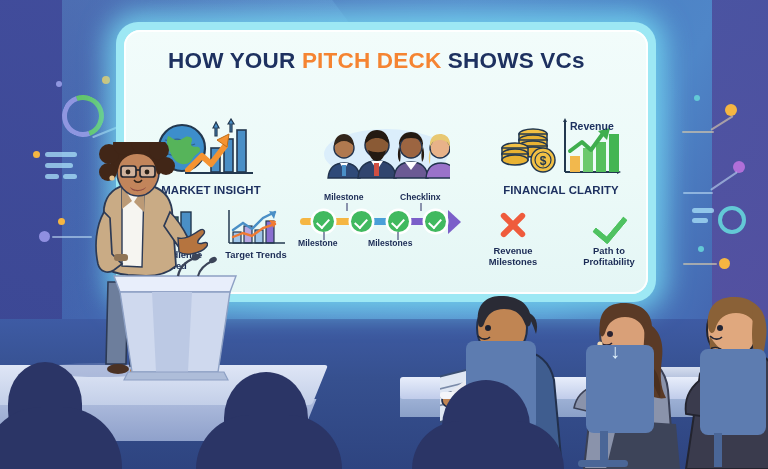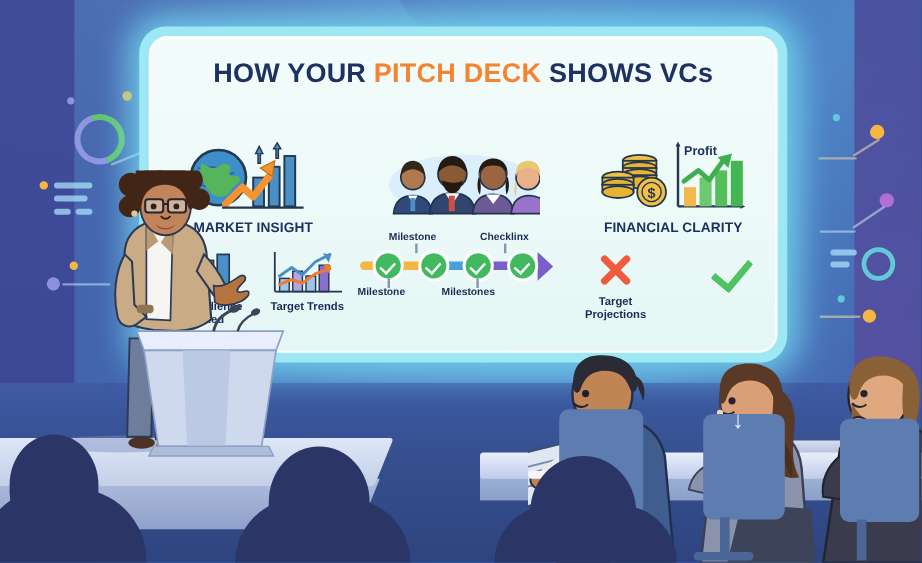--- a/index.html
+++ b/index.html
@@ -45,22 +45,22 @@
     background:linear-gradient(180deg,#9fb2d6,#8aa0c8);}
 
   
   .screen-glow{position:absolute;left:116px;top:22px;width:540px;height:280px;border-radius:22px;
     background:#9de8f4;box-shadow:0 0 26px 10px rgba(120,225,245,.75);}
   .screen{position:absolute;left:124px;top:30px;width:524px;height:264px;border-radius:16px;
     background:linear-gradient(180deg,#f2fcfb 0%,#ecfaf8 55%,#e4f6f5 100%);
     box-shadow:inset 0 0 0 2px rgba(255,255,255,.9);overflow:hidden;}
 
   
-  .title{position:absolute;left:0;top:18px;width:524px;text-align:center;
-    font-weight:bold;font-size:22.5px;letter-spacing:.2px;line-height:1.18;color:#1e3160;}
+  .title{position:absolute;left:0;top:18px;width:524px;text-align:left;
+    font-weight:bold;font-size:22.5px;letter-spacing:.2px;line-height:1.18;color:#1e3160;padding-left:44px;}
   .title .hi{color:#f58432;}
 
   
   .cols{position:absolute;left:0;top:88px;width:524px;height:176px;display:flex;}
   .col{flex:1;position:relative;display:flex;flex-direction:column;align-items:center;}
   .col-head{font-weight:bold;font-size:11.4px;color:#1e3160;text-align:center;line-height:1.2;
     letter-spacing:.1px;margin-top:4px;}
   .sub-row{display:flex;justify-content:center;gap:14px;margin-top:10px;width:100%;}
   .sub-item{display:flex;flex-direction:column;align-items:center;width:76px;}
   .sub-label{font-size:9.4px;font-weight:bold;color:#1b2b55;text-align:center;line-height:1.18;margin-top:3px;}
@@ -285,29 +285,30 @@
             <path d="M64 4l2-4 2 4z" fill="#23384f"></path>
             <path d="M118 52l4 2-4 2z" fill="#23384f"></path>
             <rect x="71" y="38" width="10" height="16" fill="#f2b84d"></rect>
             <rect x="84" y="30" width="10" height="24" fill="#6cc96e"></rect>
             <rect x="97" y="24" width="10" height="30" fill="#55bf5c"></rect>
             <rect x="110" y="16" width="10" height="38" fill="#43b552"></rect>
             <path d="M71 33l12-9 9 8 13-18" stroke="#3fae4e" stroke-width="4" fill="none" stroke-linecap="round" stroke-linejoin="round"></path>
             <path d="M99 13l12-3-3 12z" fill="#3fae4e"></path>
           </svg>
         </div>
-        <div class="chart-caption" style="position:absolute;left:96px;top:2px;font-size:10.5px;font-weight:bold;color:#1e3160;">Profit</div>
+        <div class="chart-caption" style="position:absolute;left:96px;top:2px;font-size:10.5px;font-weight:bold;color:#1e3160;">Revenue</div>
         <div class="col-head">FINANCIAL CLARITY</div>
         <div class="sub-row" style="gap:20px;">
           <div class="sub-item">
             <div class="bigx"></div>
-            <div class="sub-label">Target Projections</div>
+            <div class="sub-label">Revenue Milestones</div>
           </div>
           <div class="sub-item">
             <div class="bigcheck"></div>
+            <div class="sub-label">Path to Profitability</div>
           </div>
         </div>
       </div>
 
     </div>
   </div>
 
   <div class="person" style="left:78px;top:142px;width:130px;height:246px;">
     <svg width="130" height="246" viewBox="0 0 130 246">
 

